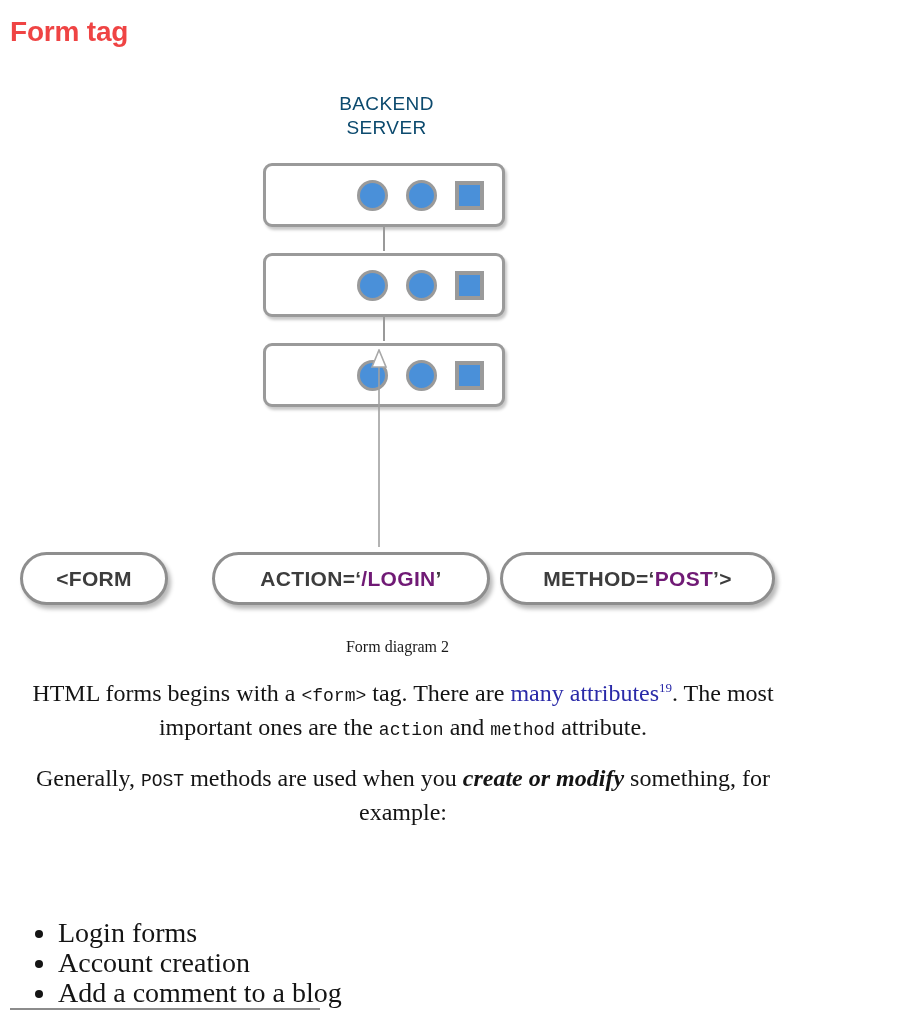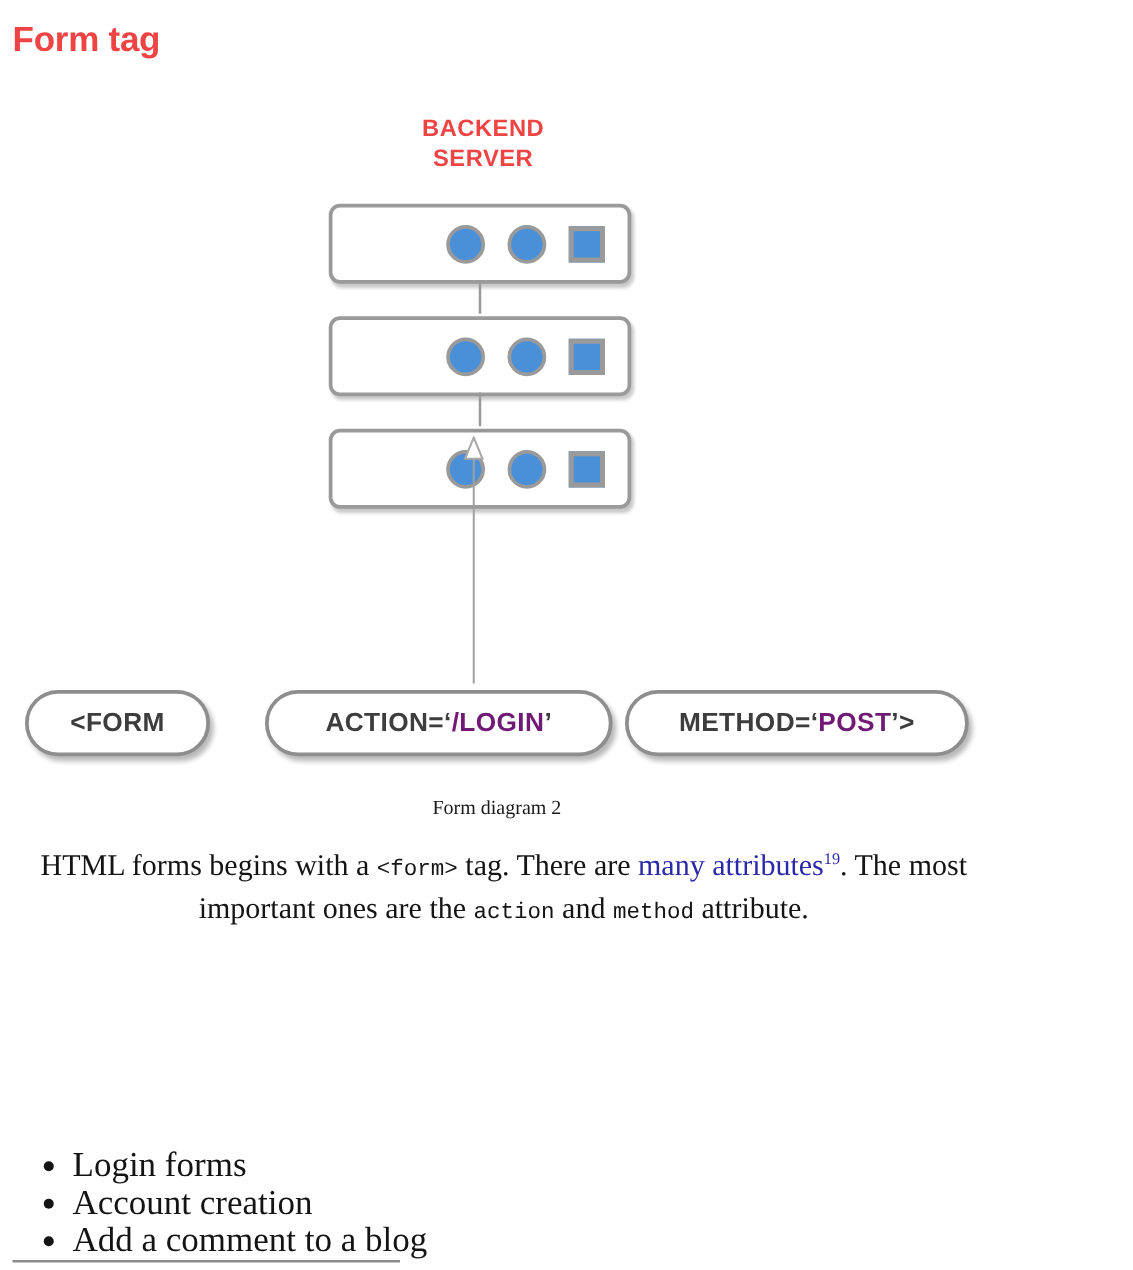--- a/index.html
+++ b/index.html
@@ -38,25 +38,25 @@
     height: 590px;
   }
 
   .backend-label {
     position: absolute;
     left: 263px;
     top: 16px;
     width: 247px;
     text-align: center;
     font-family: "Liberation Sans", sans-serif;
-    font-weight: bold;
+    font-weight: normal;
     font-size: 19px;
     line-height: 24px;
     letter-spacing: 0.4px;
-    color: #ef4444;
+    color: #0c4a6e;
     white-space: pre-line;
   }
 
   .server-stack {
     position: absolute;
     left: 263px;
     top: 87px;
     width: 248px;
   }
 
@@ -281,20 +281,21 @@
   </div>
 
   <div class="fig-caption">Form diagram 2</div>
 </div>
 
 <div class="body-text">
 
   <p><span>HTML forms begins with a </span><code>&lt;form&gt;</code><span> tag. There are </span><a class="link" href="#"><span>many attributes</span><sup>19</sup></a><span>. The most important ones are the </span><code>action</code><span> and </span><code>method</code><span> attribute.</span></p>
 
 
+  <p><span>Generally, </span><code>POST</code><span> methods are used when you </span><span class="bolditalic">create or modify</span><span> something, for example:</span></p>
 
 </div>
 
 <ul class="bullet-list">
   <li>Login forms</li>
   <li>Account creation</li>
   <li>Add a comment to a blog</li>
 </ul>
 
 <div class="bottom-rule"></div>

